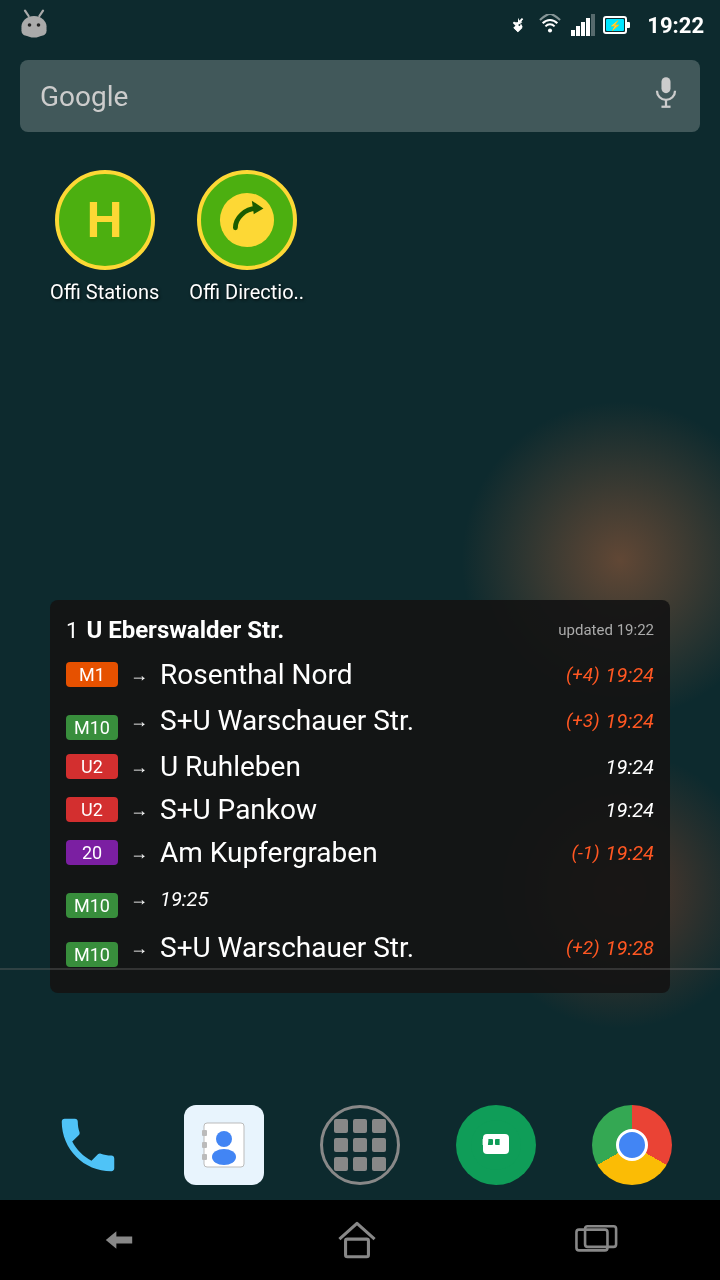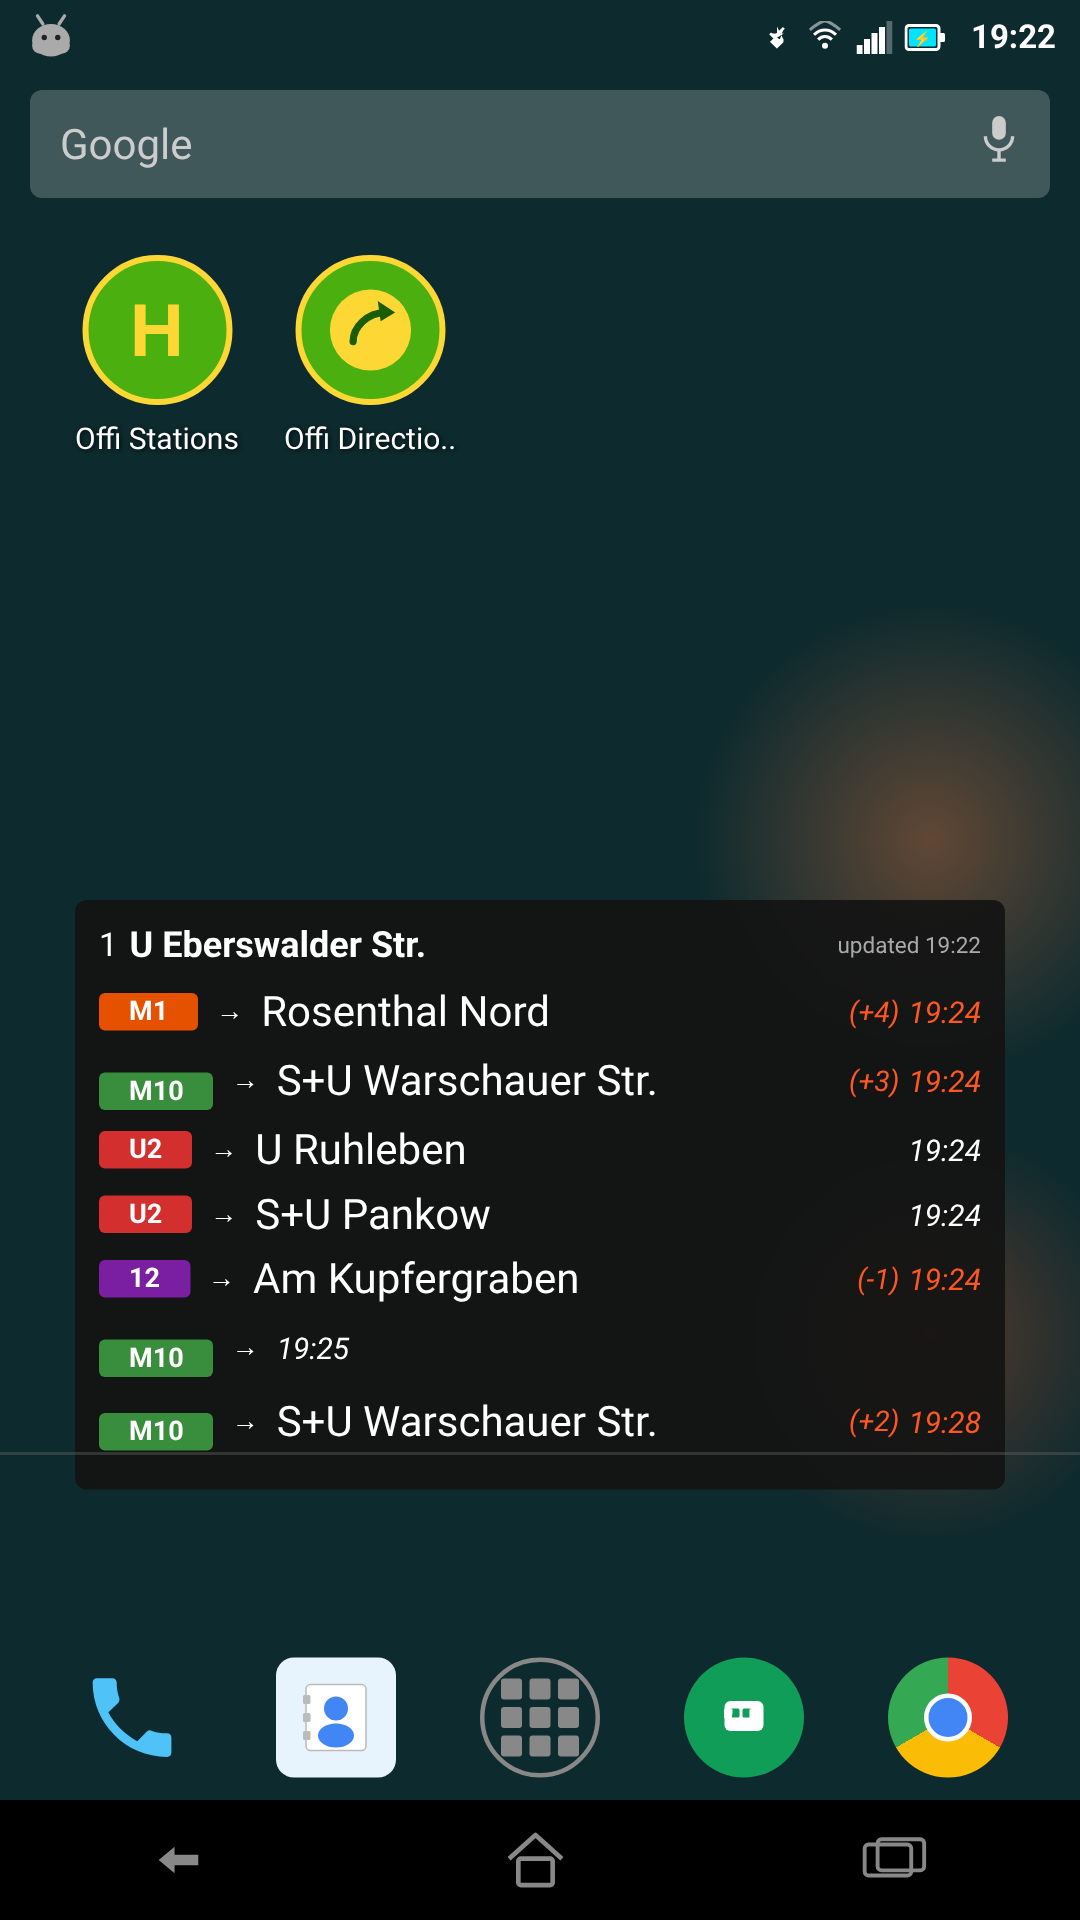--- a/index.html
+++ b/index.html
@@ -198,23 +198,23 @@
       align-items: center;
       margin-bottom: 10px;
       gap: 12px;
     }
 
     .line-badge {
       display: inline-flex;
       align-items: center;
       justify-content: center;
       border-radius: 4px;
-      padding: 2px 20px;
+      padding: 2px 6px;
       font-size: 18px;
-      font-weight: bold;
+      font-weight: normal;
       color: white;
       min-width: 52px;
     }
 
     .line-m1 { background: #e65100; }
     .line-m10 { background: #388e3c; margin-top: 14px; }
     .line-u2 { background: #d32f2f; }
     .line-12 { background: #7b1fa2; }
 
     .route-arrow {
@@ -505,21 +505,21 @@
       </div>
       <div class="transit-row">
         <span class="line-badge line-u2">U2</span>
         <span class="route-arrow">→</span>
         <span class="destination">S+U Pankow</span>
         <div class="time-info">
           <span class="departure-time">19:24</span>
         </div>
       </div>
       <div class="transit-row">
-        <span class="line-badge line-12">12</span>
+        <span class="line-badge line-12">20</span>
         <span class="route-arrow">→</span>
         <span class="destination">Am Kupfergraben</span>
         <div class="time-info">
           <span class="delay-badge">(-1)</span>
           <span class="departure-time-red">19:24</span>
         </div>
       </div>
       <div class="transit-row">
         <span class="line-badge line-m10">M10</span>
         <span class="route-arrow">→</span>

